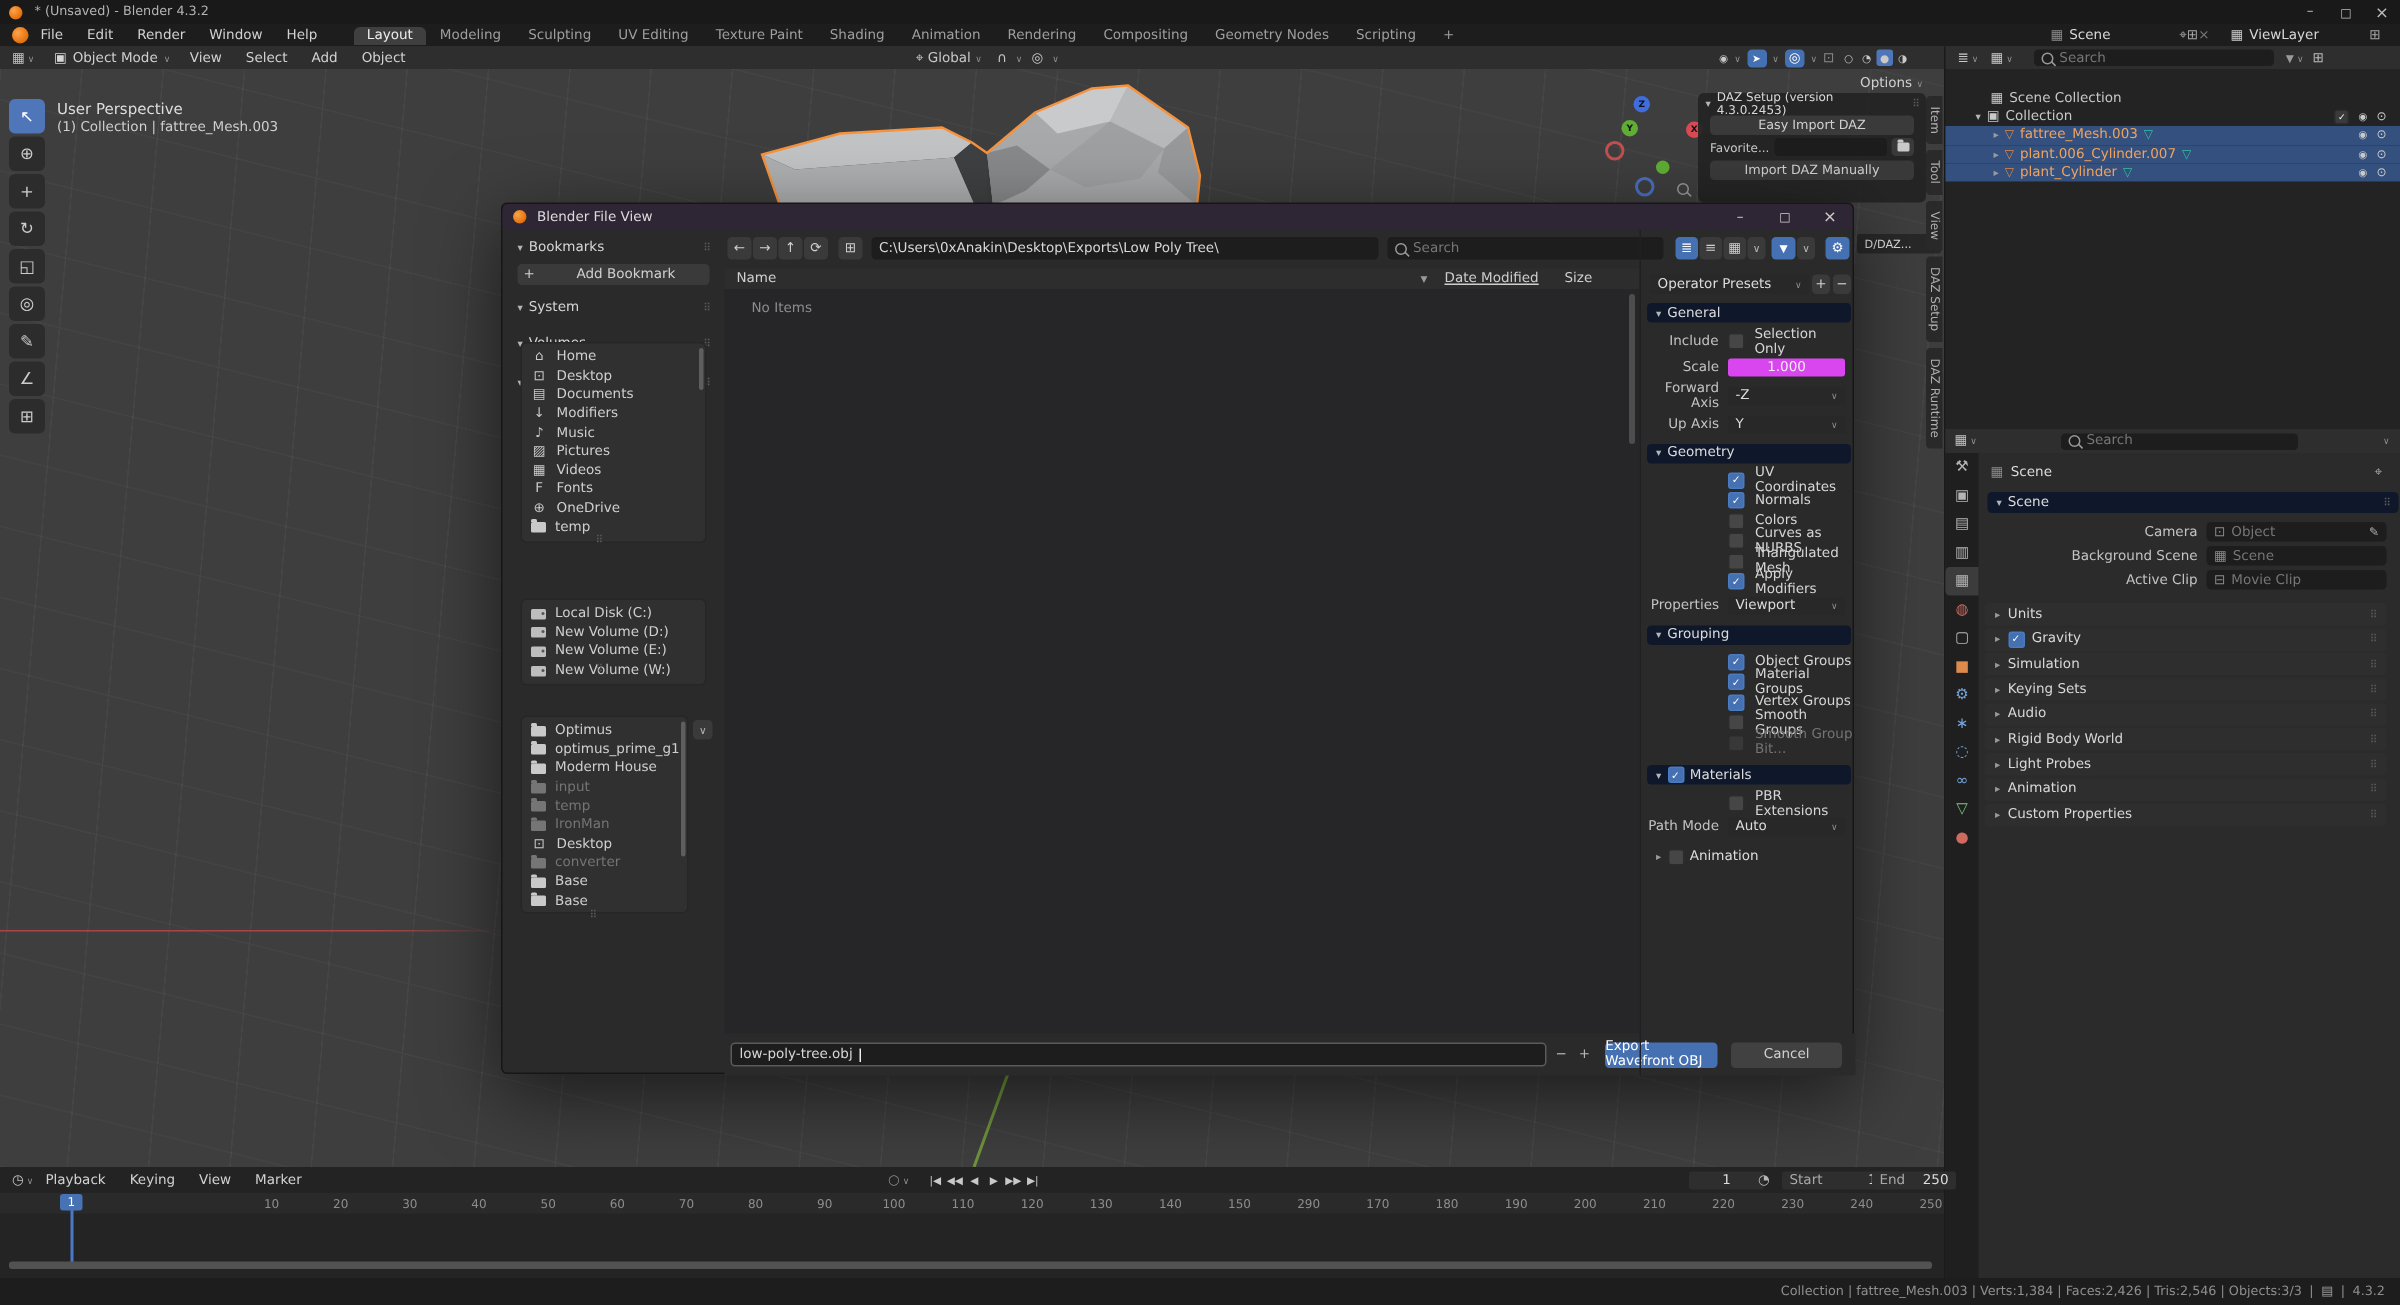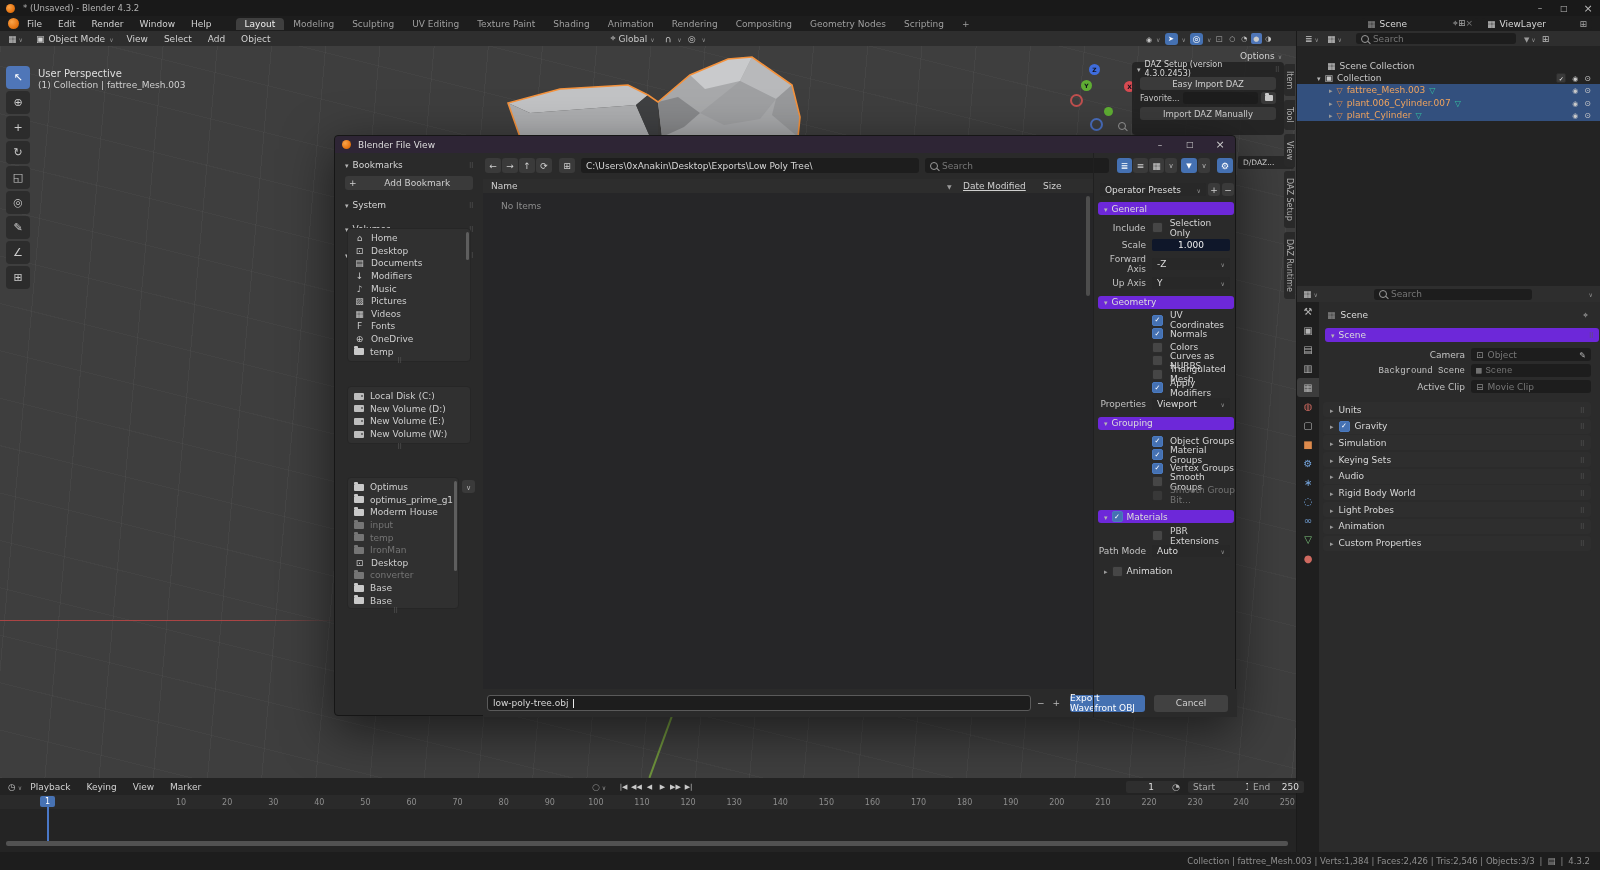--- a/index.html
+++ b/index.html
@@ -6,21 +6,21 @@
   #root{position:relative;width:1600px;height:870px;overflow:hidden;background:#3e3e3e;font-size:9px;color:#c8c8c8;}
   .a{position:absolute;}
   .f{display:flex;align-items:center;}
   .bar{background:#1d1d1d;}
   .btn{background:#3a3a3a;border-radius:3px;display:flex;align-items:center;justify-content:center;color:#d0d0d0;}
   .btn.blue{background:#4571b2;color:#fff;}
   .field{background:#1d1d1d;border-radius:3px;display:flex;align-items:center;padding:0 5px;color:#d8d8d8;gap:4px;}
   .ph{color:#767676;}
   .ddown{background:#282828;border-radius:2px;display:flex;align-items:center;padding:0 5px;color:#ddd;}
   .ddown .spacer{margin-left:auto;}
-  .hdrstrip{background:#6d28d9;border-radius:3px;display:flex;align-items:center;padding:0 6px;color:#dcdcdc;gap:4px;}
+  .hdrstrip{background:#0f172a;border-radius:3px;display:flex;align-items:center;padding:0 6px;color:#dcdcdc;gap:4px;}
   .cb{width:9px;height:9px;border-radius:2px;background:#464646;border:1px solid #2c2c2c;display:inline-flex;align-items:center;justify-content:center;color:#fff;font-size:7px;flex:none;}
   .cb.on{background:#4571b2;border-color:#4a7ac0;}
   .cb.on:after{content:"✓";}
   .chk{display:flex;align-items:center;gap:7px;height:13.5px;}
   .chk .lbl{color:#d6d6d6;}
   .chk.checked .cb{background:#4571b2;border-color:#4a7ac0;}
   .chk.checked .cb:after{content:"✓";}
   .chk.disabled .lbl{color:#737373;}
   .chk.disabled .cb{opacity:.5;}
   .rlabel{color:#c3c3c3;text-align:right;display:block;}
@@ -428,21 +428,21 @@
     </div>
 
     <div class="a f" style="left:28px;top:62px;width:266px;gap:6px;">
       <span class="rlabel" style="width:140px;">Camera</span>
       <span class="field" style="height:13px;flex:1;">
         <span class="i i-objbox"></span>
           <span class="ph">Object</span>
         <span class="i i-dropper" style="margin-left:auto;"></span>
       </span>
     </div>
-    <div class="a f" style="left:28px;top:78px;width:266px;gap:6px;font-family:Liberation Mono, monospace;">
+    <div class="a f" style="left:28px;top:78px;width:266px;gap:6px;">
       <span class="rlabel" style="width:140px;">Background Scene</span>
       <span class="field" style="height:13px;flex:1;">
         <span class="i i-scn"></span>
           <span class="ph">Scene</span>
       </span>
     </div>
     <div class="a f" style="left:28px;top:94px;width:266px;gap:6px;">
       <span class="rlabel" style="width:140px;">Active Clip</span>
       <span class="field" style="height:13px;flex:1;">
         <span class="i i-clip"></span>
@@ -591,21 +591,21 @@
           </div>
         </div>
       <div class="a sb" style="left:131px;top:79px;width:3px;height:28px;"></div>
       <span class="a i i-dots" style="left:62px;top:202px;"></span>
 
       <div class="shead" style="margin:14px 0 0 10px;">
         <span class="i i-expd"></span>
           <span>Volumes</span>
         <span class="i i-dots" style="margin-left:auto;margin-right:8px;"></span>
       </div>
-      <div class="listbox a" style="left:12px;top:233px;width:124px;height:58px;padding-top:3px;box-sizing:border-box;">
+      <div class="listbox a" style="left:12px;top:246px;width:124px;height:58px;padding-top:3px;box-sizing:border-box;">
 
       <div class="srow">
             <span class="dr"></span>
             <span class="lbl">Local Disk (C:)</span>
           </div>
           <div class="srow">
             <span class="dr"></span>
             <span class="lbl">New Volume (D:)</span>
           </div>
           <div class="srow">
@@ -748,21 +748,21 @@
       </div>
       <div class="f" style="margin:6px 4px 0 0;gap:6px;">
         <span class="rlabel" style="width:52px;">Include</span>
         <span class="chk">
             <span class="cb"></span>
             <span class="lbl">Selection Only</span>
           </span>
       </div>
       <div class="f" style="margin:4px 4px 0 0;gap:6px;">
         <span class="rlabel" style="width:52px;">Scale</span>
-        <span class="f" style="flex:1;height:12px;background:#0f172a;border-radius:2px;justify-content:center;color:#f0f0f0;margin-right:4px;">1.000</span>
+        <span class="f" style="flex:1;height:12px;background:#d946ef;border-radius:2px;justify-content:center;color:#f0f0f0;margin-right:4px;">1.000</span>
       </div>
       <div class="f" style="margin:3px 4px 0 0;gap:6px;">
         <span class="rlabel" style="width:52px;">Forward Axis</span>
         <span class="ddown f" style="flex:1;height:12px;margin-right:4px;">
           <span>-Z</span>
             <span class="i i-chev spacer"></span>
         </span>
       </div>
       <div class="f" style="margin:3px 4px 0 0;gap:6px;">
         <span class="rlabel" style="width:52px;">Up Axis</span>
@@ -937,21 +937,21 @@
           <span class="tick">60</span>
           <span class="tick">70</span>
           <span class="tick">80</span>
           <span class="tick">90</span>
           <span class="tick">100</span>
           <span class="tick">110</span>
           <span class="tick">120</span>
           <span class="tick">130</span>
           <span class="tick">140</span>
           <span class="tick">150</span>
-          <span class="tick">160</span>
+          <span class="tick">290</span>
           <span class="tick">170</span>
           <span class="tick">180</span>
           <span class="tick">190</span>
           <span class="tick">200</span>
           <span class="tick">210</span>
           <span class="tick">220</span>
           <span class="tick">230</span>
           <span class="tick">240</span>
           <span class="tick">250</span>
         </div>

